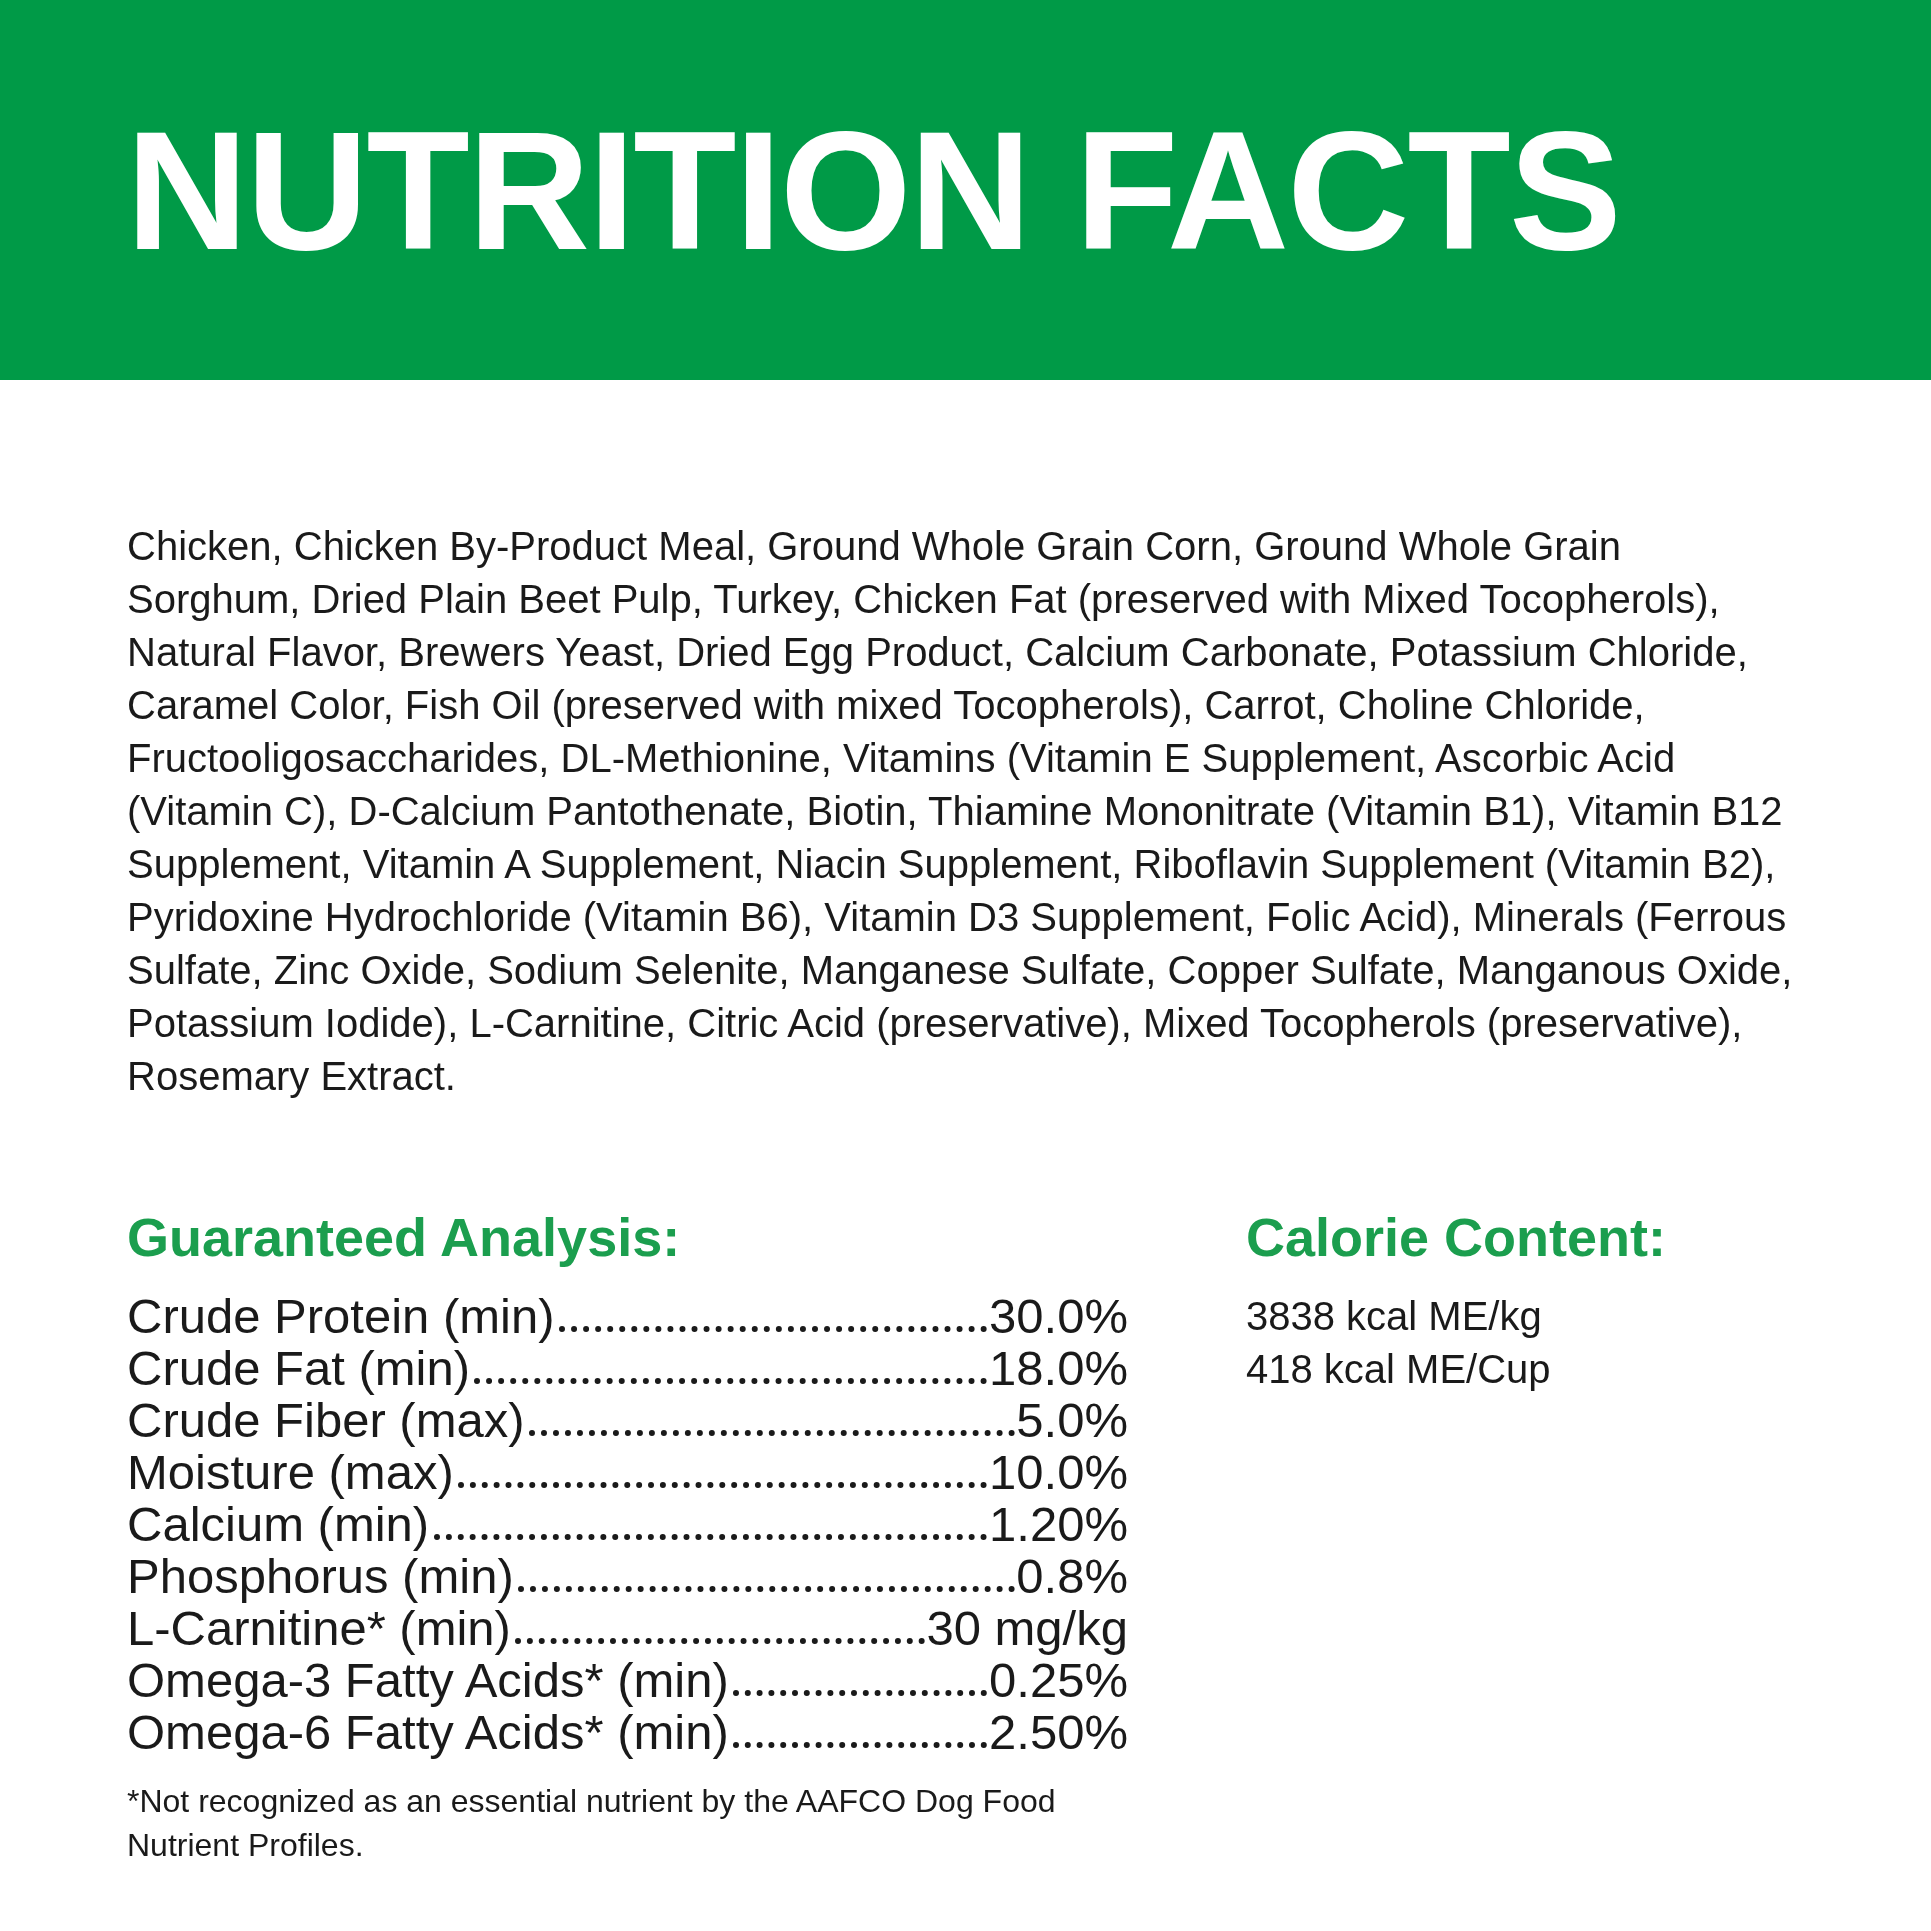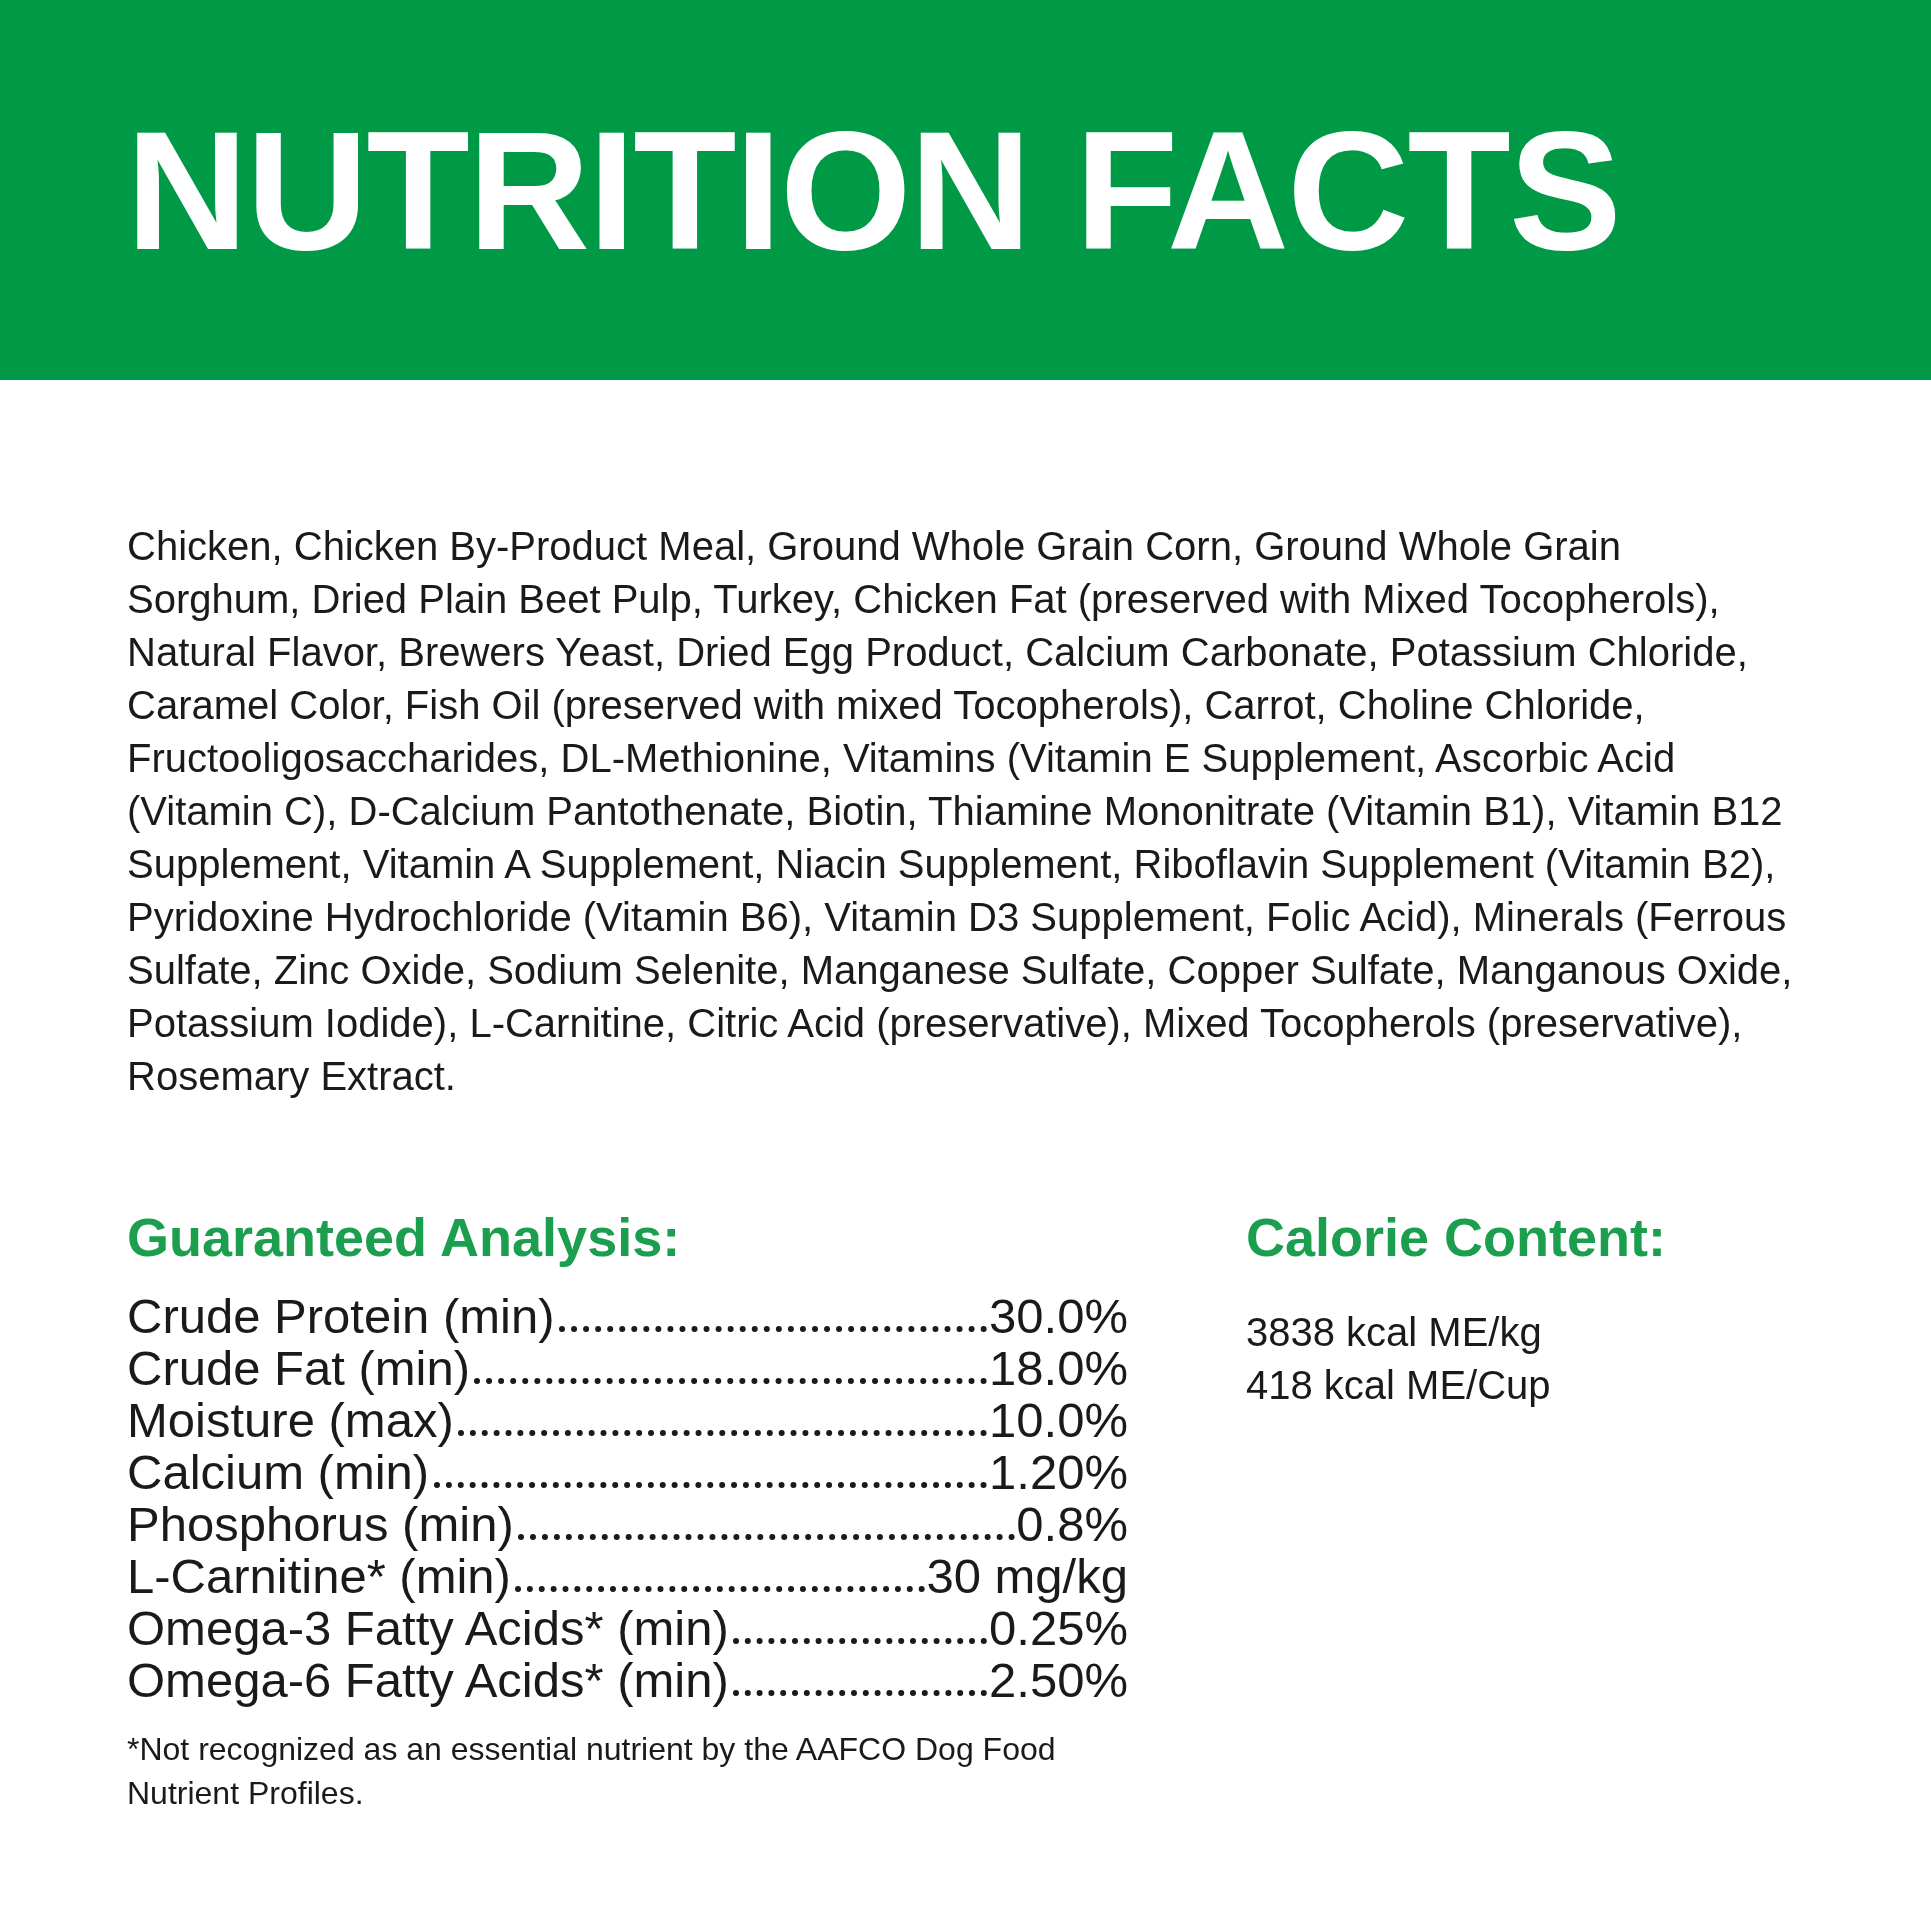--- a/index.html
+++ b/index.html
@@ -96,21 +96,21 @@
     line-height: 44px;
   }
 
   
   #calorie-content {
     position: absolute;
     left: 1246px;
     top: 1210px;
   }
   .calorie-lines {
-    margin-top: 42px;
+    margin-top: 26px;
     font-size: 40px;
     line-height: 53px;
   }
 </style>
 </head>
 <body>
 
 <div id="label">
 
   <div class="banner">
@@ -130,20 +130,25 @@
           <span class="ga-dots"></span>
           <span class="ga-value">30.0%</span>
         </div>
 
         <div class="ga-row">
           <span class="ga-label">Crude Fat (min)</span>
           <span class="ga-dots"></span>
           <span class="ga-value">18.0%</span>
         </div>
 
+        <div class="ga-row">
+          <span class="ga-label">Crude Fiber (max)</span>
+          <span class="ga-dots"></span>
+          <span class="ga-value">5.0%</span>
+        </div>
 
         <div class="ga-row">
           <span class="ga-label">Moisture (max)</span>
           <span class="ga-dots"></span>
           <span class="ga-value">10.0%</span>
         </div>
 
         <div class="ga-row">
           <span class="ga-label">Calcium (min)</span>
           <span class="ga-dots"></span>

